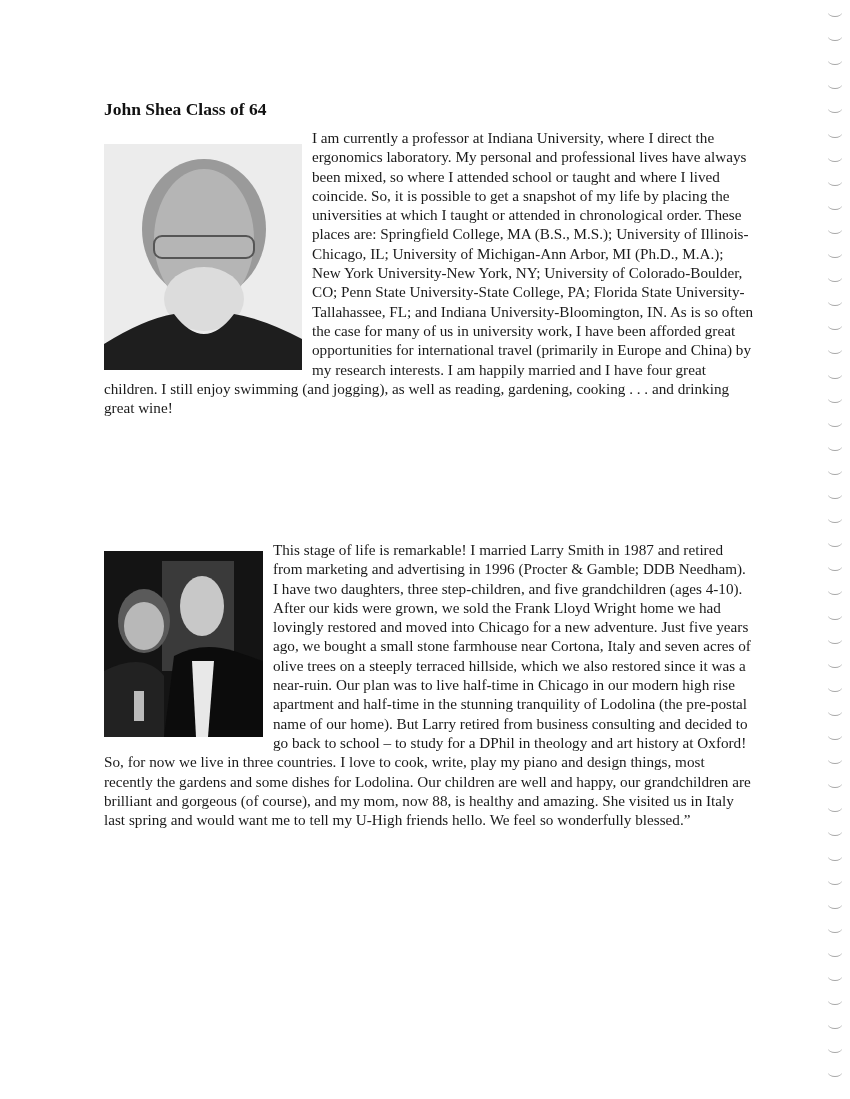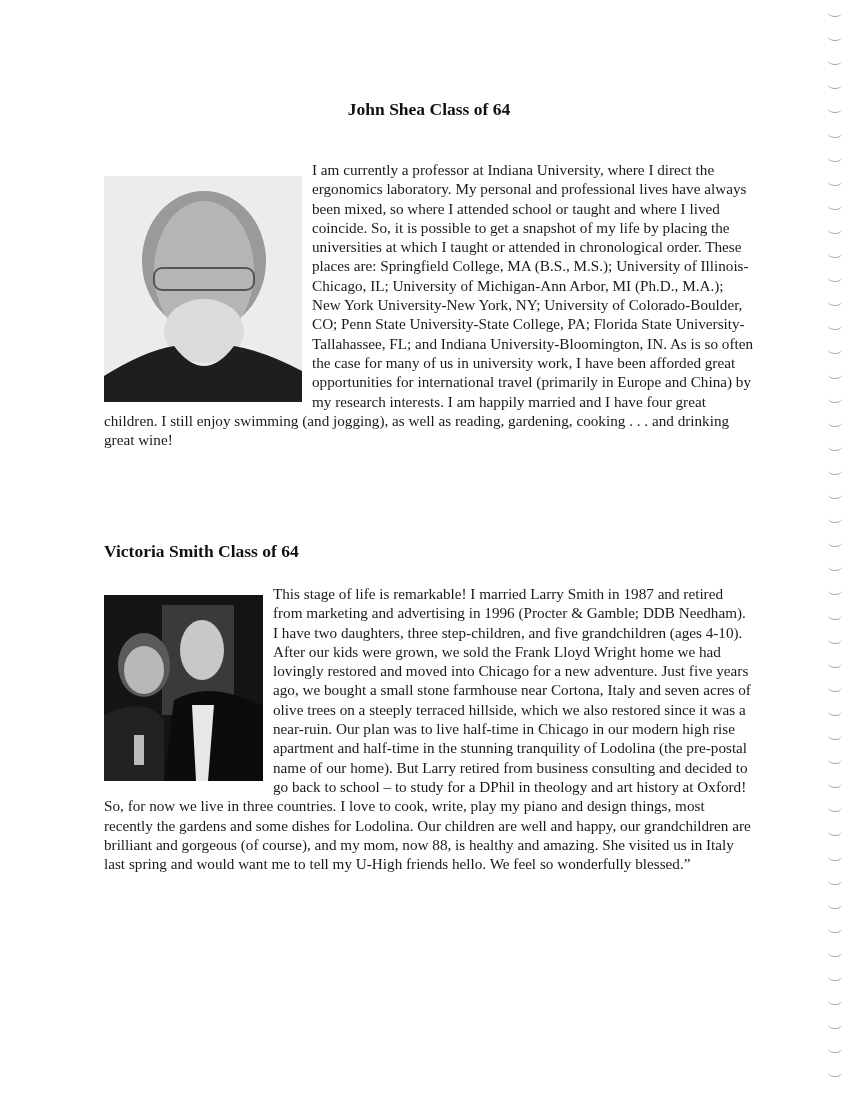--- a/index.html
+++ b/index.html
@@ -3,21 +3,21 @@
 <meta charset="utf-8">
 <style>
   html, body { margin: 0; padding: 0; background: #ffffff; }
   body { width: 850px; height: 1099px; position: relative; overflow: hidden;
          font-family: "Liberation Serif", "DejaVu Serif", serif; color: #1a1a1a; }
   .section { position: absolute; left: 104px; width: 650px; }
   .heading { font-weight: bold; font-size: 17.5px; margin: 0; line-height: 22px; color: #111; }
   .body-text { font-size: 15.2px; line-height: 19.3px; margin: 0; text-align: left; }
   .photo { float: left; background: #222; overflow: hidden; position: relative; }
   #john { top: 98px; }
-  #john .heading { margin-bottom: 40px; text-align: center; }
+  #john .heading { margin-bottom: 8px; }
   #john .photo { width: 198px; height: 226px; margin: 16px 10px 2px 0; background: #eee; }
   #victoria { top: 540px; }
   #victoria .heading { margin-bottom: 22px; }
   #victoria .photo { width: 159px; height: 186px; margin: 11px 10px 2px 0; background: #111; }
   .binding { position: absolute; right: 8px; width: 14px; height: 8px;
              border-bottom: 1.3px solid #a8a8a8; border-radius: 0 0 50% 50%; }
   .photo svg { display: block; width: 100%; height: 100%; }
 </style>
 </head>
 <body>
@@ -31,21 +31,20 @@
       <ellipse cx="100" cy="95" rx="50" ry="70" fill="#b5b5b5"></ellipse>
       <rect x="50" y="92" width="100" height="22" rx="8" fill="none" stroke="#555" stroke-width="2"></rect>
       <ellipse cx="100" cy="155" rx="40" ry="32" fill="#dcdcdc"></ellipse>
       <path d="M0 226 L0 200 Q40 175 70 170 Q100 210 130 170 Q160 175 198 195 L198 226 Z" fill="#1e1e1e"></path>
     </svg>
   </div>
   <p class="body-text">I am currently a professor at Indiana University, where I direct the ergonomics laboratory. My personal and professional lives have always been mixed, so where I attended school or taught and where I lived coincide. So, it is possible to get a snapshot of my life by placing the universities at which I taught or attended in chronological order. These places are: Springfield College, MA (B.S., M.S.); University of Illinois-Chicago, IL; University of Michigan-Ann Arbor, MI (Ph.D., M.A.); New York University-New York, NY; University of Colorado-Boulder, CO; Penn State University-State College, PA; Florida State University-Tallahassee, FL; and Indiana University-Bloomington, IN. As is so often the case for many of us in university work, I have been afforded great opportunities for international travel (primarily in Europe and China) by my research interests. I am happily married and I have four great children. I still enjoy swimming (and jogging), as well as reading, gardening, cooking . . . and drinking great wine!</p>
 </div>
 
 <div class="section" id="victoria">
-  <h2 class="heading">Victoria Smith Class of 64</h2>
   <div class="photo" aria-label="photo of Victoria and Larry Smith">
     <svg viewBox="0 0 159 186" preserveAspectRatio="none">
       <rect width="159" height="186" fill="#141414"></rect>
       <rect x="58" y="10" width="72" height="110" fill="#3a3a3a"></rect>
       <ellipse cx="40" cy="70" rx="26" ry="32" fill="#5a5a5a"></ellipse>
       <ellipse cx="40" cy="75" rx="20" ry="24" fill="#b8b8b8"></ellipse>
       <ellipse cx="98" cy="55" rx="22" ry="30" fill="#c8c8c8"></ellipse>
       <path d="M0 186 L0 120 Q40 100 60 125 L60 186 Z" fill="#222"></path>
       <path d="M60 186 L70 105 Q98 90 130 100 L159 110 L159 186 Z" fill="#0c0c0c"></path>
       <path d="M88 110 L110 110 L104 186 L92 186 Z" fill="#e8e8e8"></path>

